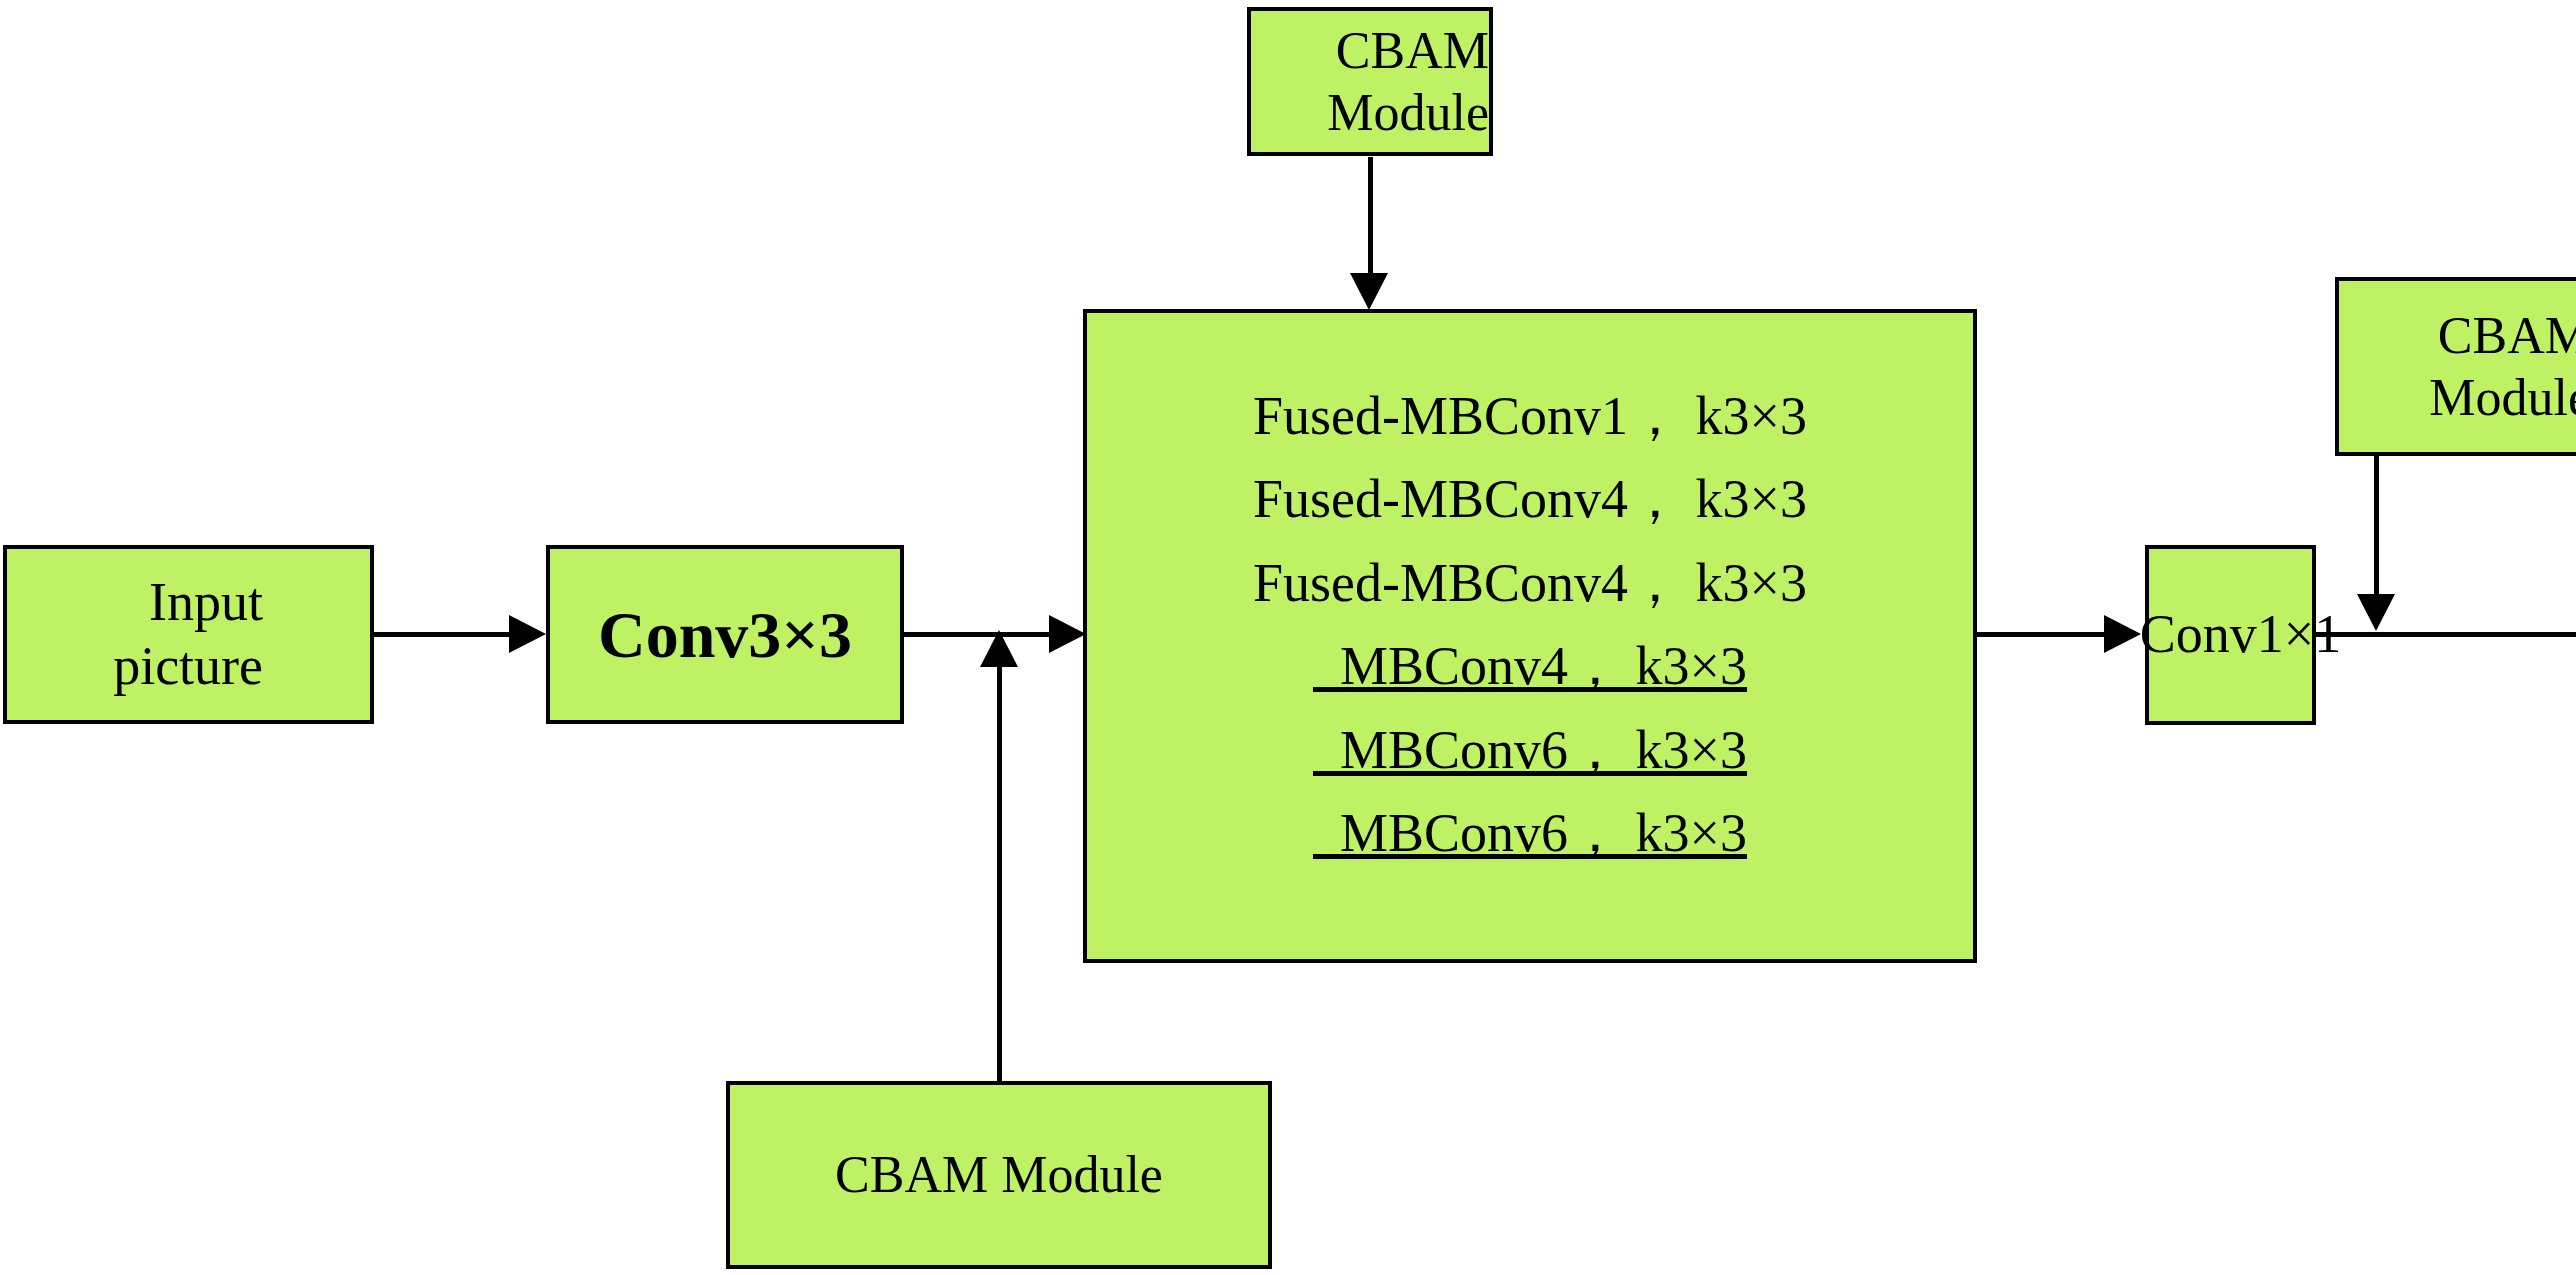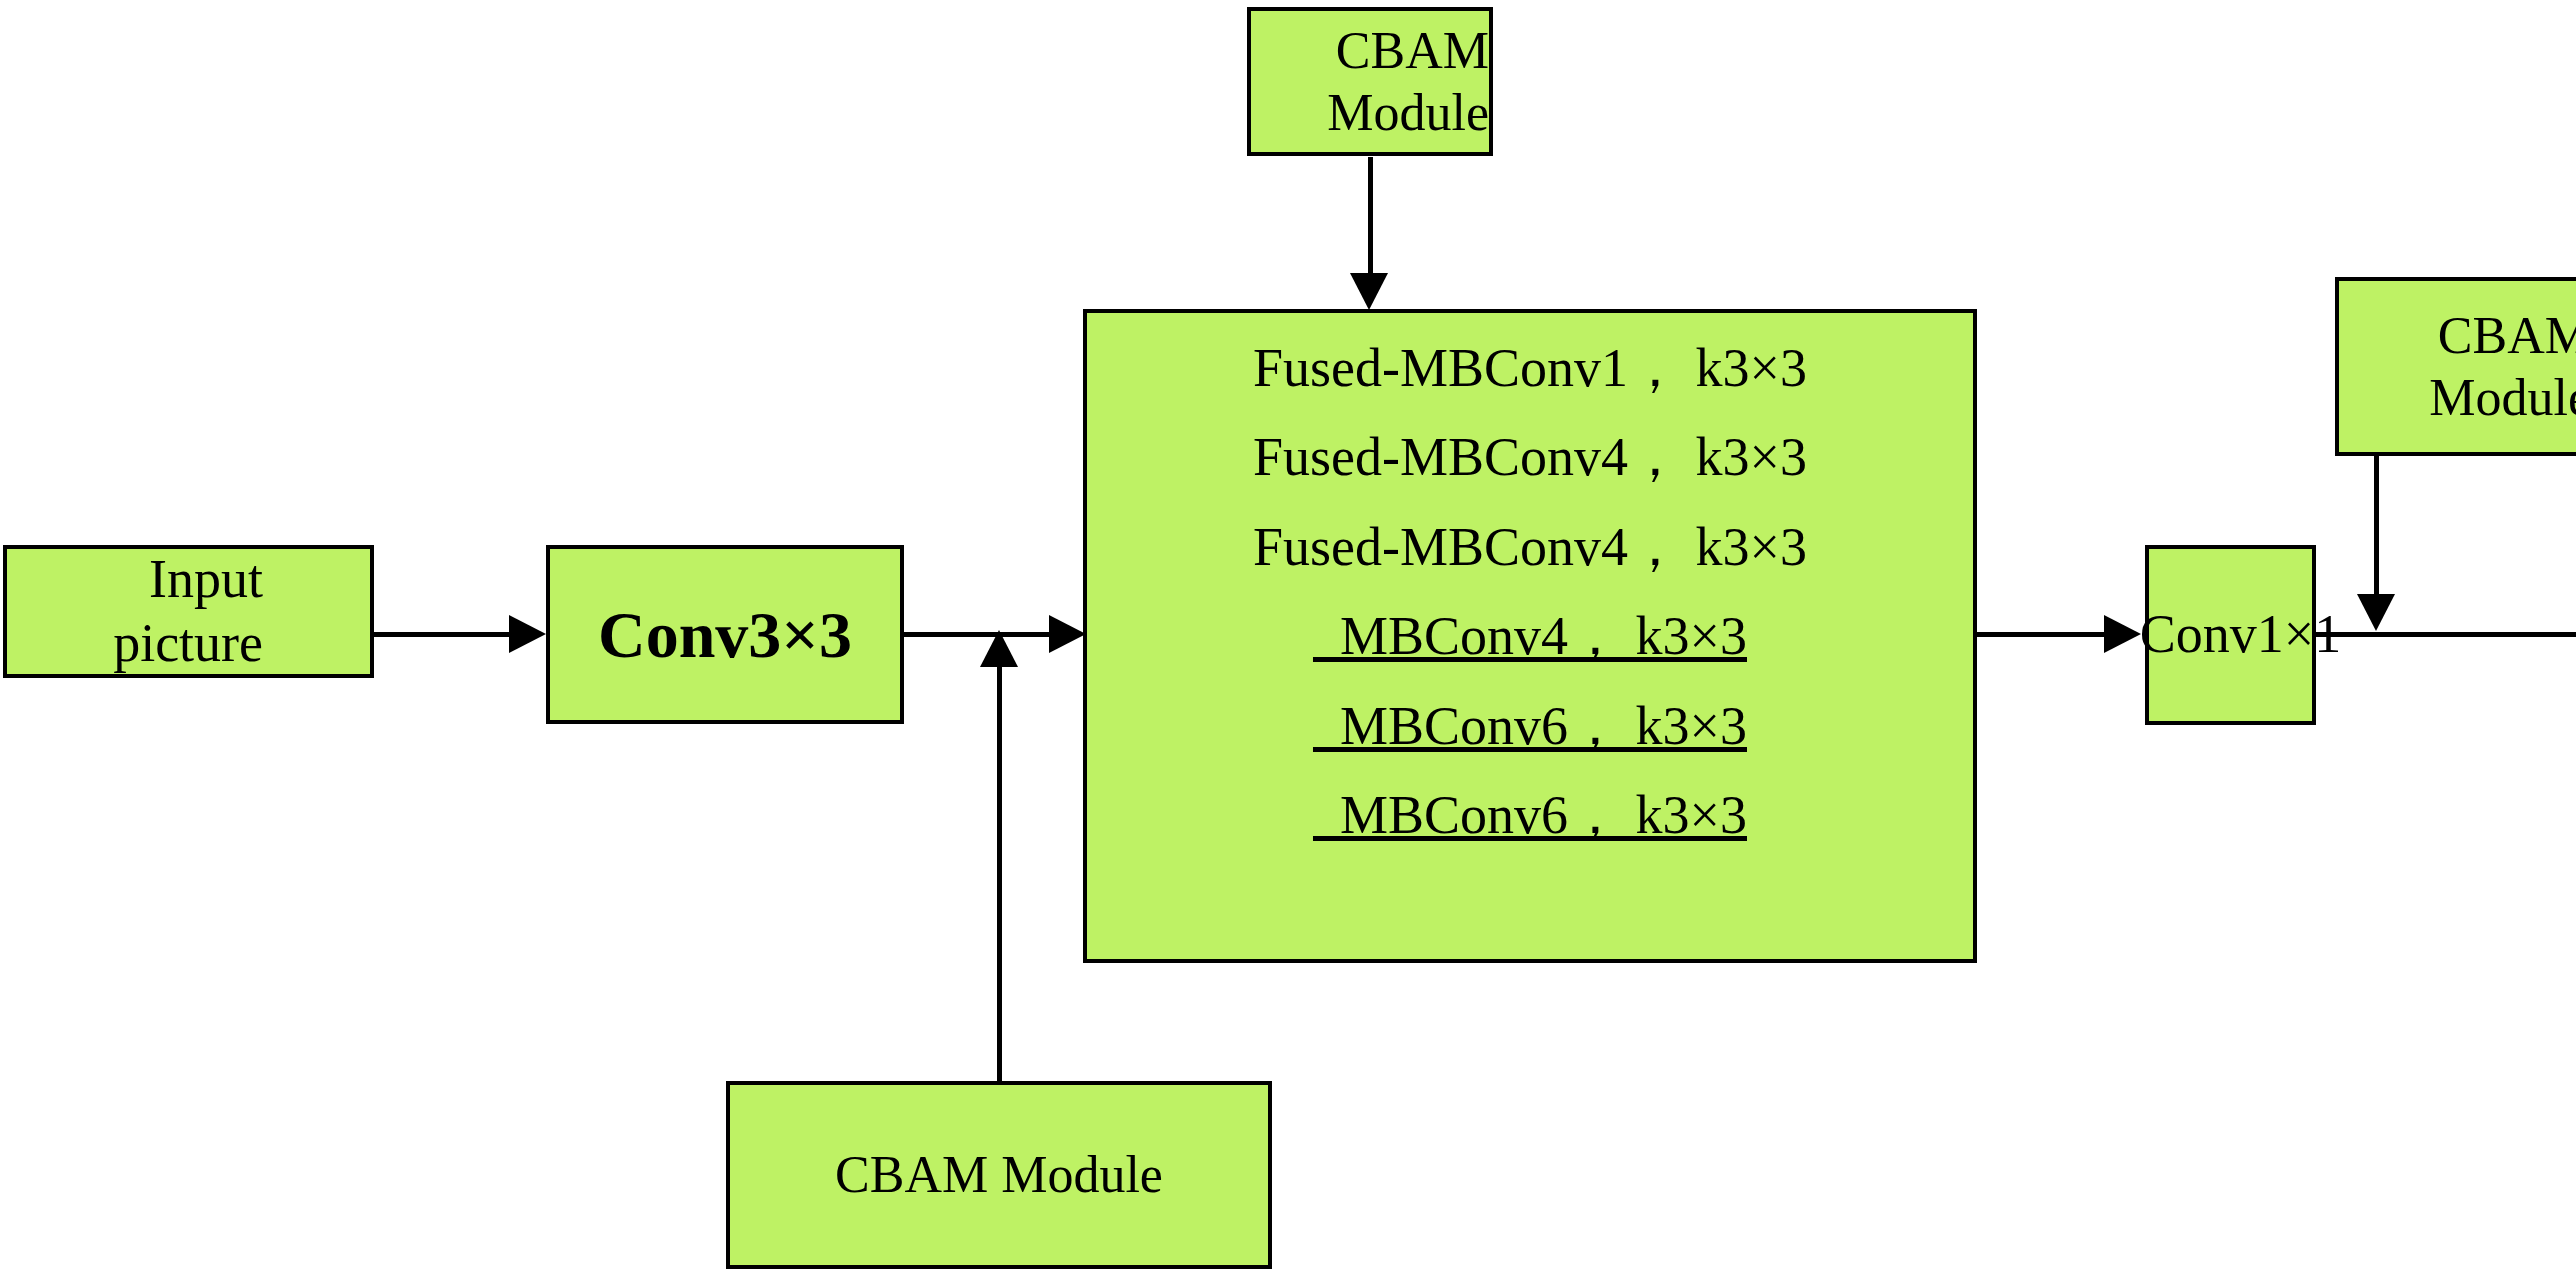--- a/index.html
+++ b/index.html
@@ -25,37 +25,38 @@
     align-items:center;
     justify-content:center;
     text-align:right;
     line-height:1.18;
     white-space:pre-line;
     z-index:3;
   }
   .node .lbl{ display:block; }
 
   
-  #node-input      { left:2.6px;    top:545px; width:371px;  height:133px; font-size:54px; }
+  #node-input      { left:2.6px;    top:545px; width:371px;  height:179px; font-size:54px; }
   #node-conv33     { left:546px; top:545px; width:358px;  height:179px; font-size:66px;font-weight:bold; }
   #node-backbone   { left:1083px; top:309px;  width:894px; height:654px; font-size:54px;
                      align-items:flex-start; justify-content:flex-start; }
   #node-conv11     { left:2145px; top:545px; width:171px;  height:180px; font-size:54px;padding-left:20px; }
   #node-cbam-top   { left:1247px; top:7.2px;   width:246px;  height:149px; font-size:52px; }
   #node-cbam-right { left:2335px; top:277px;  width:260px;  height:179px; font-size:52px; }
   #node-cbam-bottom{ left:726px; top:1081px; width:546px; height:188px; font-size:52px; }
 
   
   .stack{
     width:100%;
     padding:17.5px 0 0 0;
     display:flex;
     flex-direction:column;
     align-items:center;
-    gap:14px;
+    gap:8px;
+    margin-top:48px;
   }
   .stack .row{
     font-size:54px;
     line-height:1.40;
     white-space:pre;
     letter-spacing:0px;
   }
   .stack .row.indent{ padding-left:0px;text-decoration:underline; }
 
   

